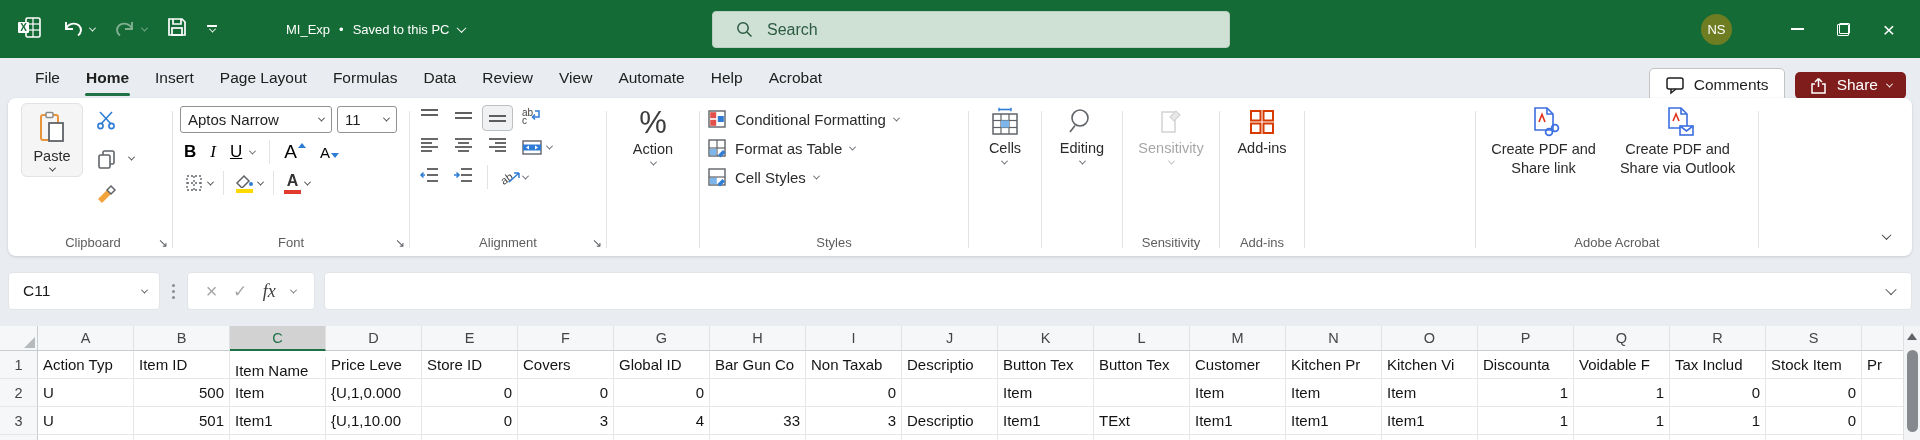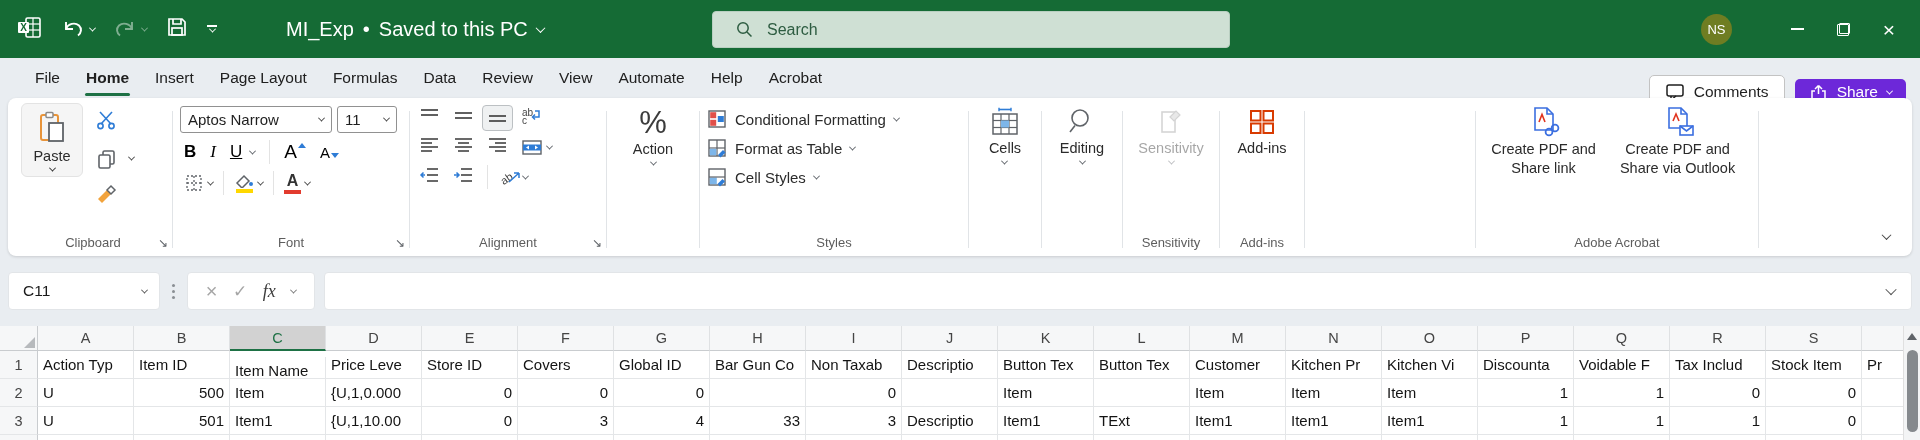--- a/index.html
+++ b/index.html
@@ -8,40 +8,40 @@
 
   
   .titlebar{height:58px;background:#156b35;position:relative;display:flex;align-items:center;color:#fff}
   .qat{display:flex;align-items:center;gap:18px;padding-left:16px}
   .qbtn{display:flex;align-items:center;gap:5px;color:#fff}
   .qbtn.dis{opacity:.45}
   .chev{display:inline-block;width:7px;height:7px;border-right:1.7px solid currentColor;border-bottom:1.7px solid currentColor;transform:rotate(45deg) translate(-1px,-1px)}
   .chev.s{width:5px;height:5px;border-width:1.4px}
   .qat-custom{display:flex;flex-direction:column;align-items:center;gap:1px}
   .qat-custom .bar{width:10px;height:1.6px;background:#fff}
-  .doc-title{position:absolute;left:286px;top:0;height:58px;display:flex;align-items:center;gap:9px;font-size:20px;white-space:nowrap}
+  .doc-title{position:absolute;left:286px;top:0;height:58px;display:flex;align-items:center;gap:9px;font-size:13px;white-space:nowrap}
   .searchbox{position:absolute;left:712px;top:11px;width:518px;height:37px;background:#cfe0d4;border:1px solid #b9cfc1;border-radius:4px;display:flex;align-items:center;gap:13px;padding-left:22px;color:#2d5c41;font-size:16px}
   .tb-right{position:absolute;right:0;top:0;height:58px;display:flex;align-items:center}
   .avatar{width:31px;height:31px;border-radius:50%;background:#6f7d22;display:flex;align-items:center;justify-content:center;font-size:13px;color:#fff;margin-right:42px}
   .winbtn{width:46px;height:58px;display:flex;align-items:center;justify-content:center;color:#fff}
   .winbtn:last-child{margin-right:8px}
   .min-glyph{width:13px;height:1.6px;background:#fff}
   .restore-glyph{position:relative;width:13px;height:13px}
   .restore-glyph::before{content:"";position:absolute;left:0;bottom:0;width:10px;height:10px;border:1.5px solid #fff;border-radius:1px;background:#156b35}
   .restore-glyph::after{content:"";position:absolute;right:0;top:0;width:9px;height:9px;border:1.5px solid #fff;border-radius:1px}
   .close-glyph{font-size:21px;font-weight:300;line-height:1}
 
   
   .tabrow{height:40px;display:flex;align-items:center;padding-left:22px;position:relative;background:#e9edf1}
   .tab{padding:0 13px;height:40px;display:flex;align-items:center;font-size:15.5px;color:#202020;position:relative;white-space:nowrap}
   .tab.active{font-weight:bold}
   .tab.active::after{content:"";position:absolute;left:12px;right:12px;bottom:2px;height:3px;border-radius:2px;background:#1e7145}
-  .tab-actions{position:absolute;right:14px;top:17px;display:flex;gap:10px;align-items:center}
+  .tab-actions{position:absolute;right:14px;top:10px;display:flex;gap:10px;align-items:center}
   .btn-comments{height:34px;background:#fff;border:1px solid #c3c3c3;border-radius:5px;display:flex;align-items:center;gap:9px;padding:0 15px;font-size:15.5px;color:#1f1f1f}
-  .btn-share{height:27px;background:#6d28d9;border-radius:5px;display:flex;align-items:center;gap:9px;padding:0 14px;font-size:15.5px;color:#fff}
+  .btn-share{height:27px;background:#7f1d1d;border-radius:5px;display:flex;align-items:center;gap:9px;padding:0 14px;font-size:15.5px;color:#fff}
 
   
   .ribbon{margin:0 8px;height:158px;background:#fff;border-radius:8px;box-shadow:0 1px 3px rgba(0,0,0,.14);display:flex;align-items:stretch;padding:5px 6px 0 6px;position:relative}
   .rgroup{display:flex;flex-direction:column;padding:0 7px}
   .gbody{flex:1;display:flex;align-items:flex-start}
   .glabel{height:27px;display:flex;align-items:center;justify-content:center;font-size:13px;color:#5d5d5d;position:relative}
   .launcher{position:absolute;right:-3px;bottom:7px;font-size:12px;color:#5f6368;line-height:1}
   .gdiv{width:1px;background:#e1e4e7;margin:8px 0}
   .icbtn{display:flex;align-items:center;gap:4px;color:#444}
   .bigbtn{display:flex;flex-direction:column;align-items:center;gap:3px;font-size:14.5px;color:#2b2b2b;padding-top:4px}

